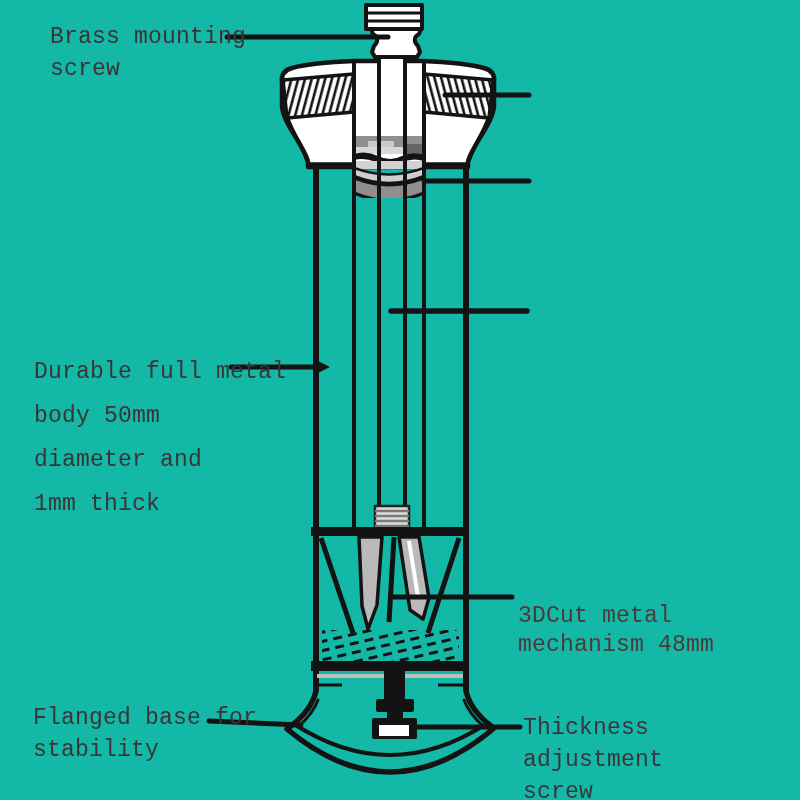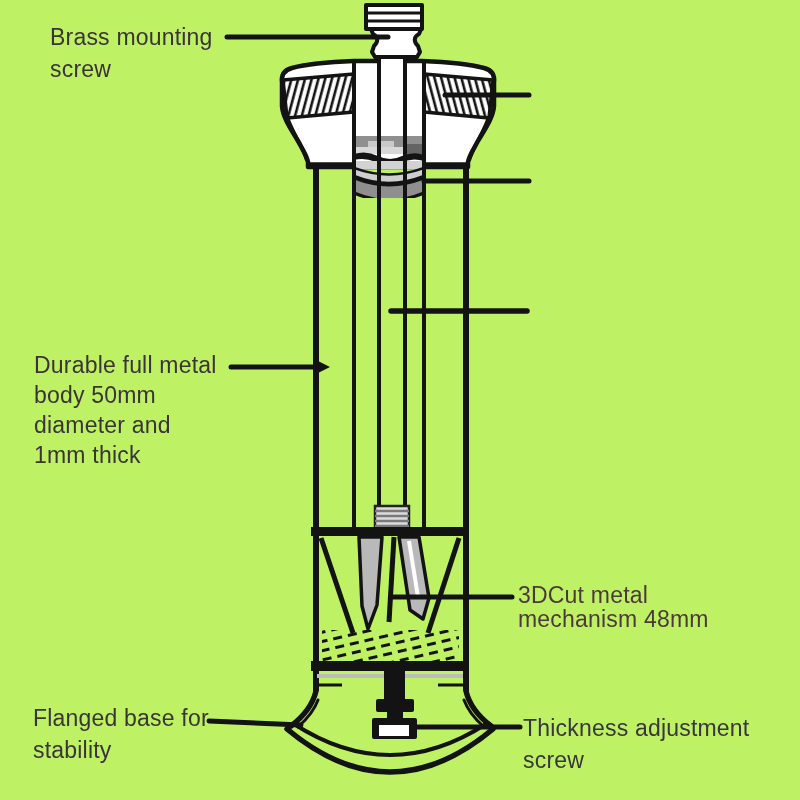--- a/index.html
+++ b/index.html
@@ -1,34 +1,34 @@
 <!DOCTYPE html>
 <html><head>
 <meta charset="utf-8">
 <style>
   html,body{margin:0;padding:0;background:#ffffff;}
   #stage{
-    position:relative;width:800px;height:800px;background:#bef264;overflow:hidden;
-    font-family:Liberation Sans, sans-serif;
+    position:relative;width:800px;height:800px;background:#14b8a6;overflow:hidden;
+    font-family:Liberation Mono, monospace;
   }
   #stage svg{position:absolute;left:0;top:0;}
   .label{
     position:absolute;
     font-size:23px;
     line-height:32px;
     color:#3b3436;
     white-space:pre-line;
     letter-spacing:.2px;
   }
   .lbl-brass{left:50px;top:21px;}
   .lbl-rotating{left:532px;top:82px;}
   .lbl-support{left:529px;top:164px;}
   .lbl-mech{left:530px;top:296px;color:#1c1c1c;}
-  .lbl-body{left:34px;top:350px;line-height:30px;}
-  .lbl-cut{left:518px;top:583px;line-height:24px;color:#4c3a3a;}
+  .lbl-body{left:34px;top:350px;line-height:44px;}
+  .lbl-cut{left:518px;top:602px;line-height:29px;color:#4c3a3a;}
   .lbl-flanged{left:33px;top:702px;}
   .lbl-thickness{left:523px;top:712px;color:#39353c;}
 </style>
 </head>
 <body>
 
 <div id="stage">
 
   <svg width="800" height="800" viewBox="0 0 800 800">
     <defs>

